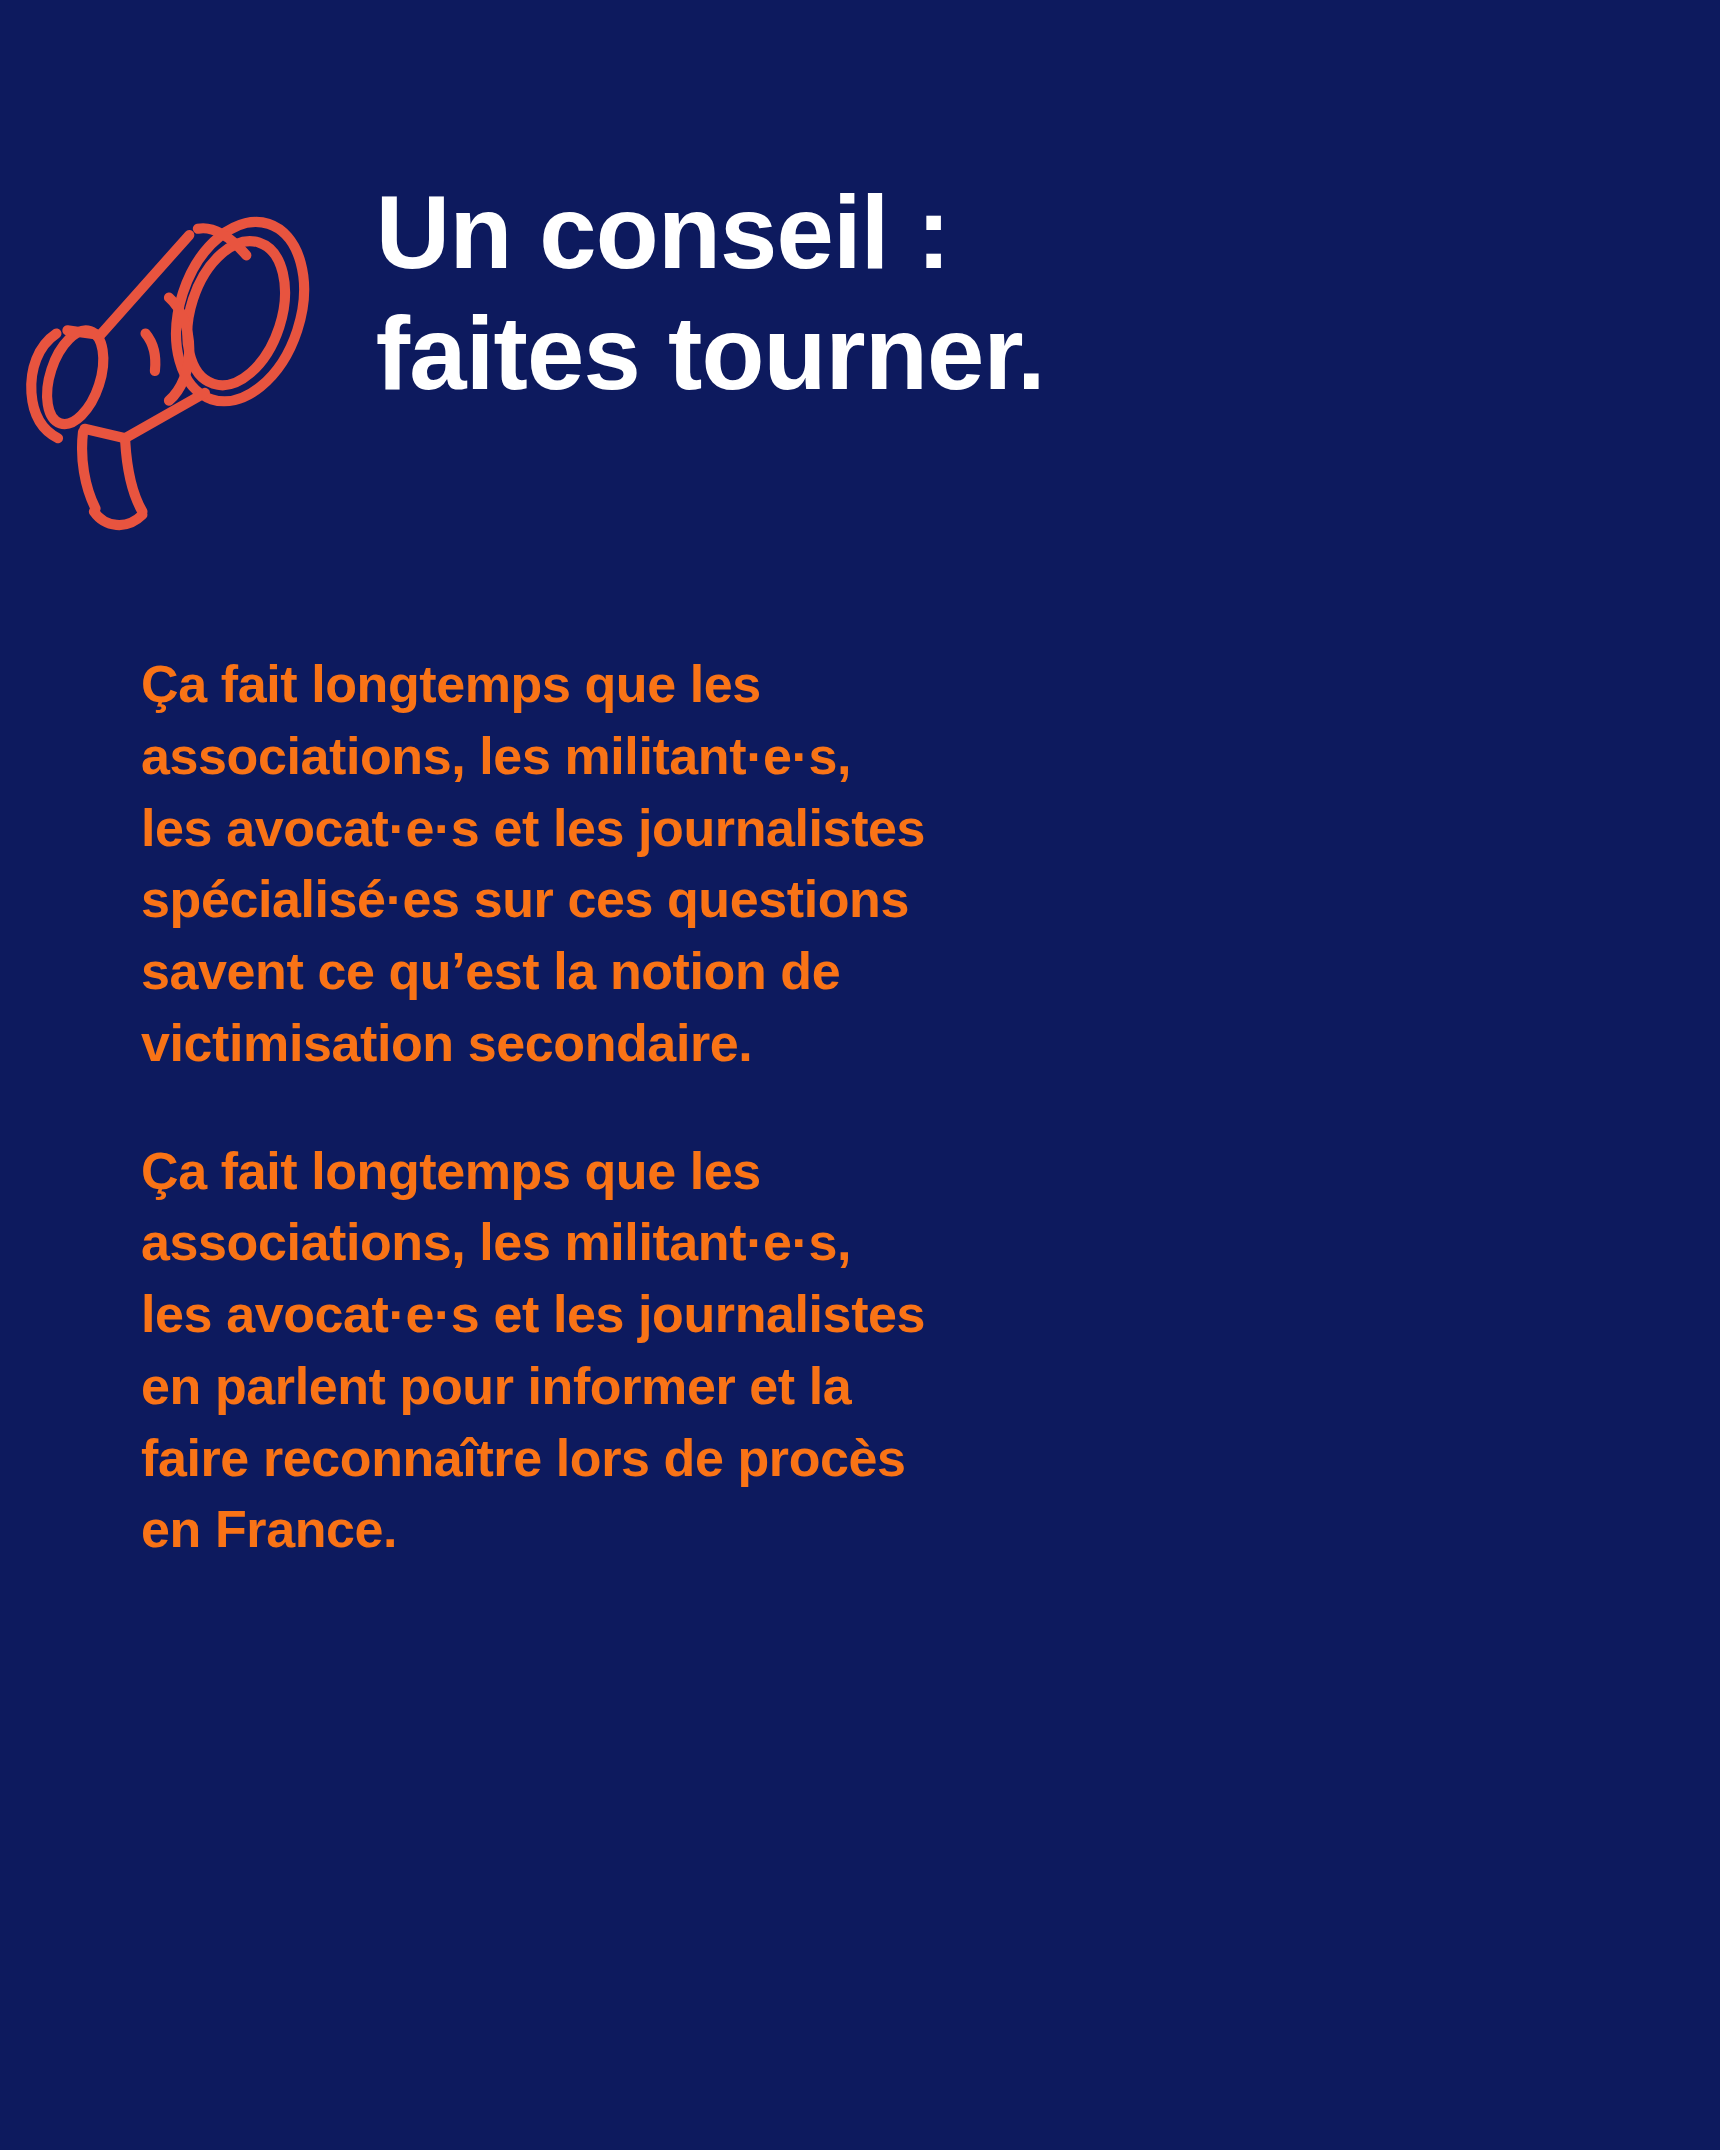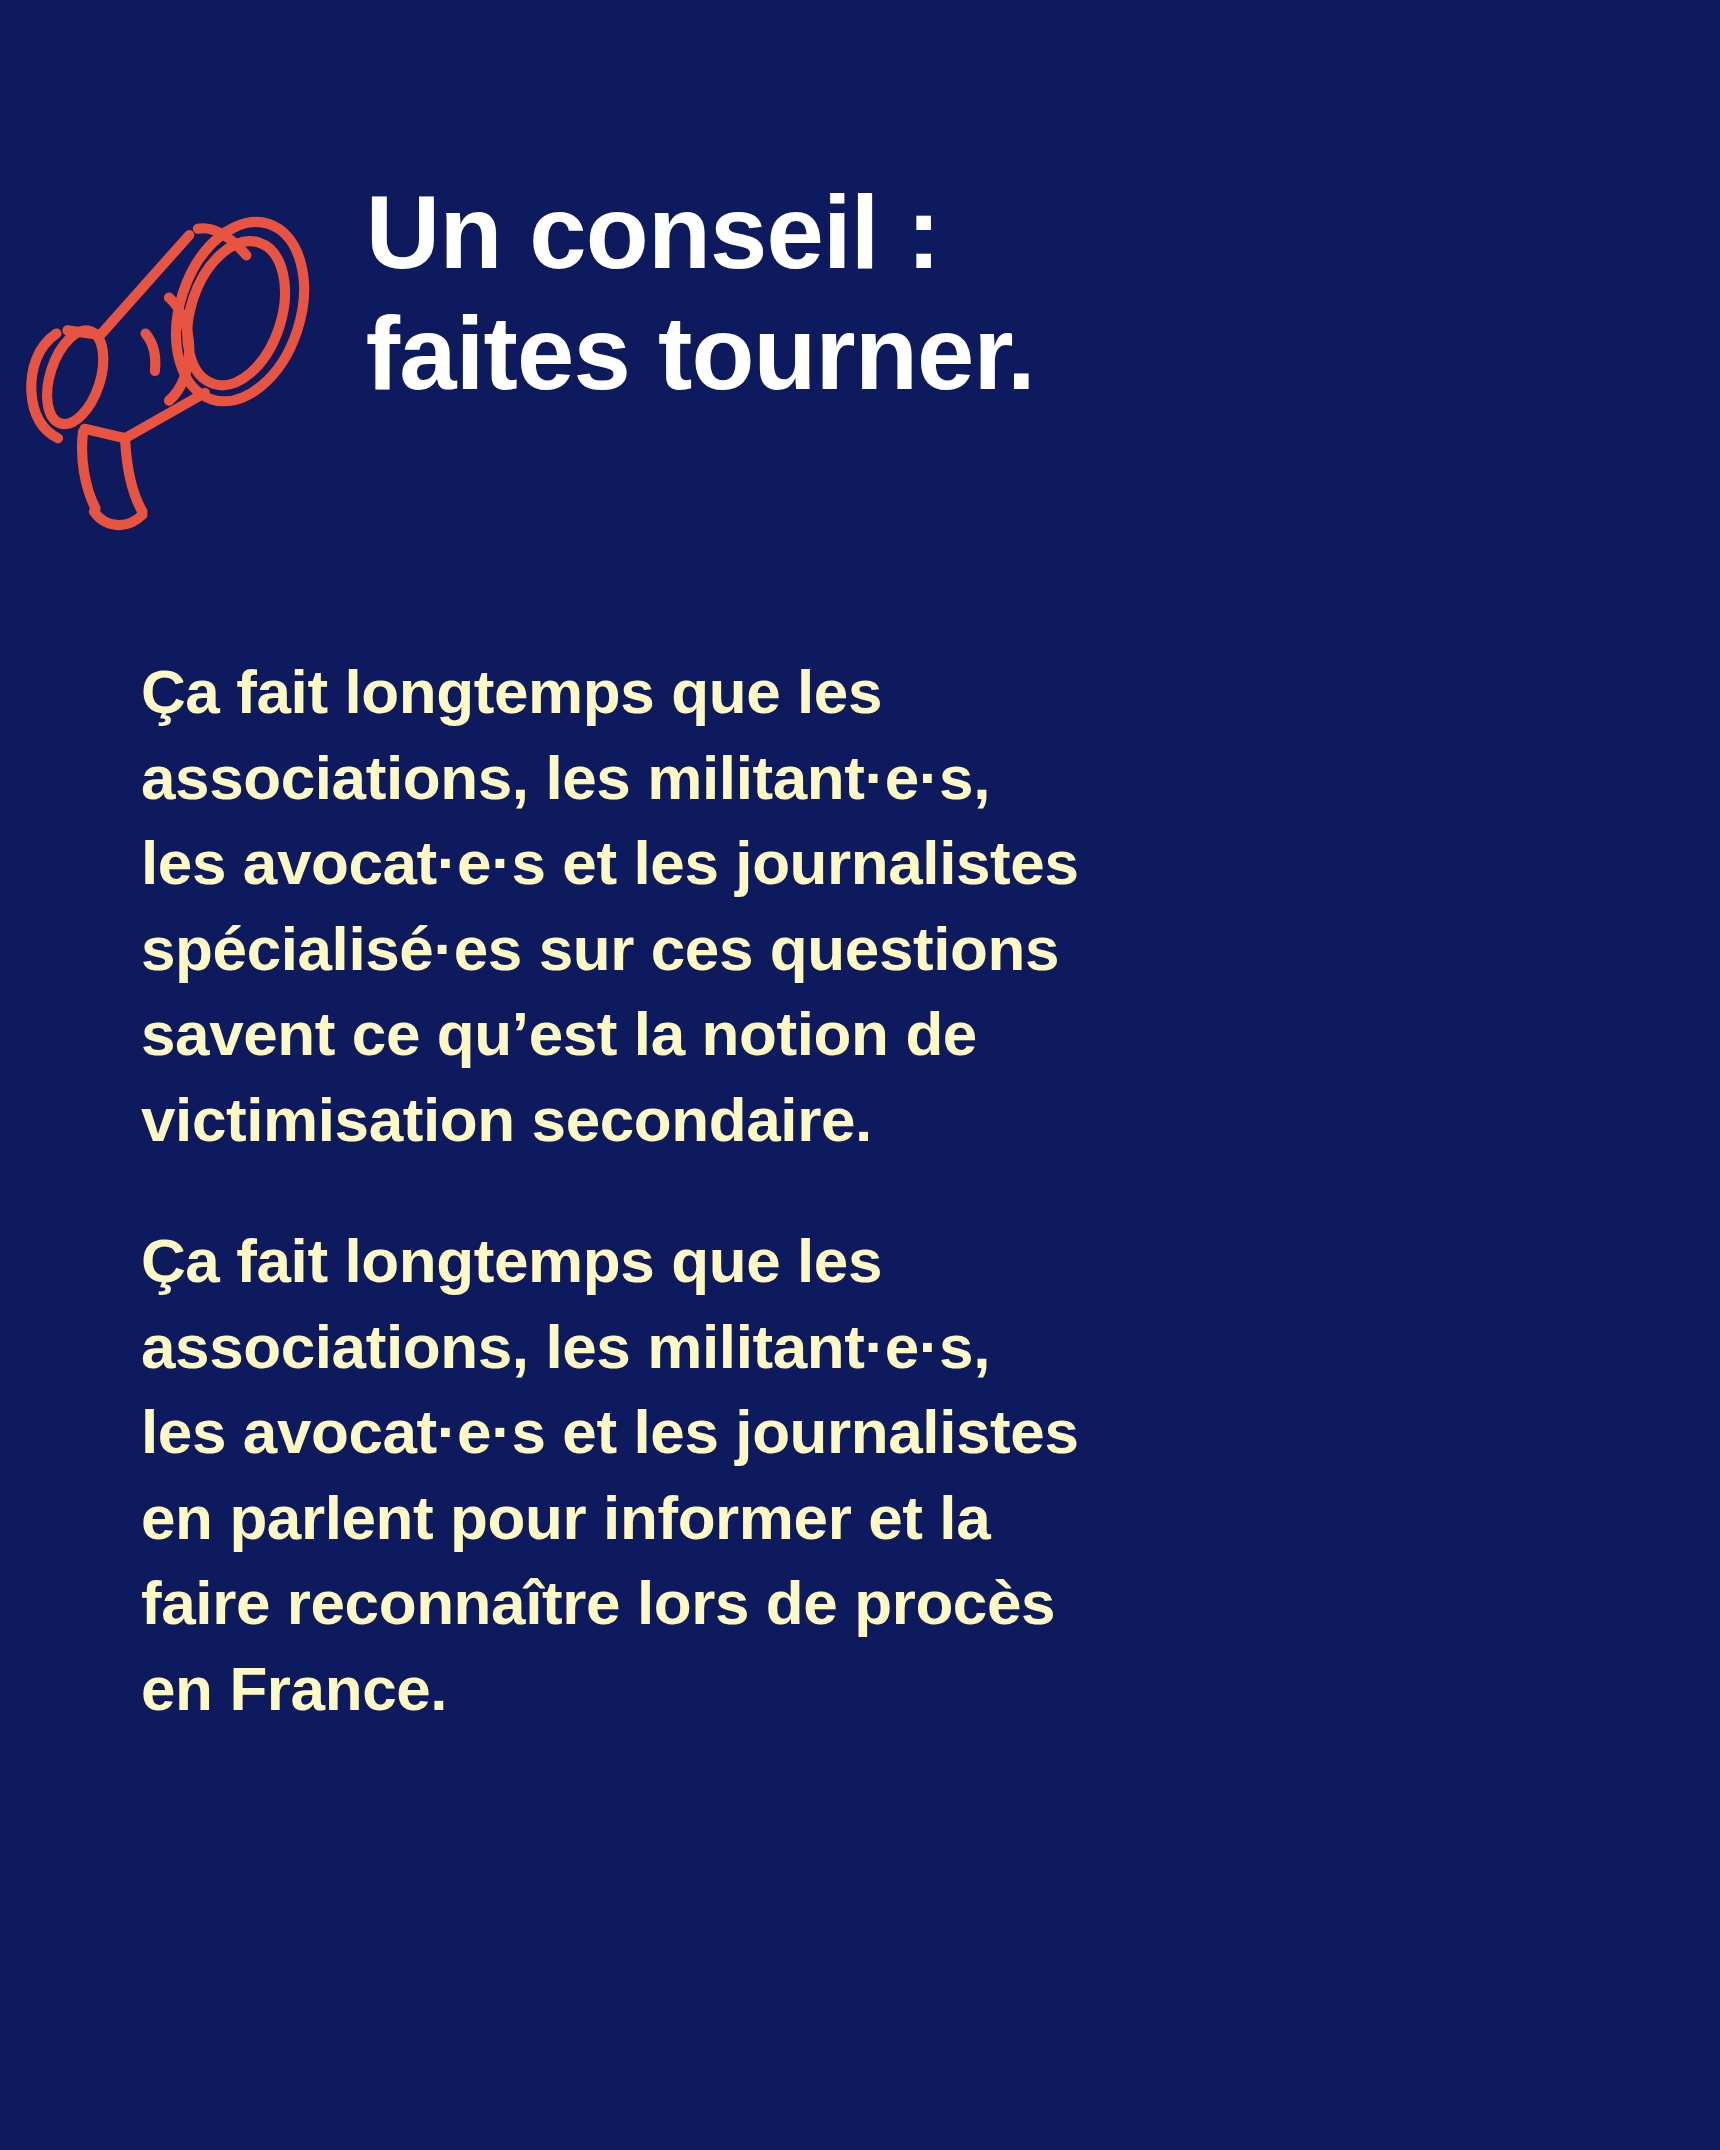--- a/index.html
+++ b/index.html
@@ -42,35 +42,35 @@
     display: block;
     width: 100%;
     height: 100%;
   }
   .headline {
     color: #ffffff;
     font-size: 103px;
     line-height: 1.18;
     font-weight: 700;
     letter-spacing: -0.8px;
-    margin-left: 22px;
+    margin-left: 32px;
     margin-top: 15.6px;
     white-space: pre-line;
   }
 
   
   .body-copy {
     position: absolute;
     top: 649px;
     left: 141px;
     width: 1486px;
   }
   .para {
-    color: #fef9c3;
-    font-size: 62px;
+    color: #f97316;
+    font-size: 52px;
     line-height: 1.38;
     font-weight: 700;
     letter-spacing: -0.4px;
     white-space: pre-line;
     margin: 0 0 56px 0;
   }
   .para:last-child {
     margin-bottom: 0;
   }
 </style>

